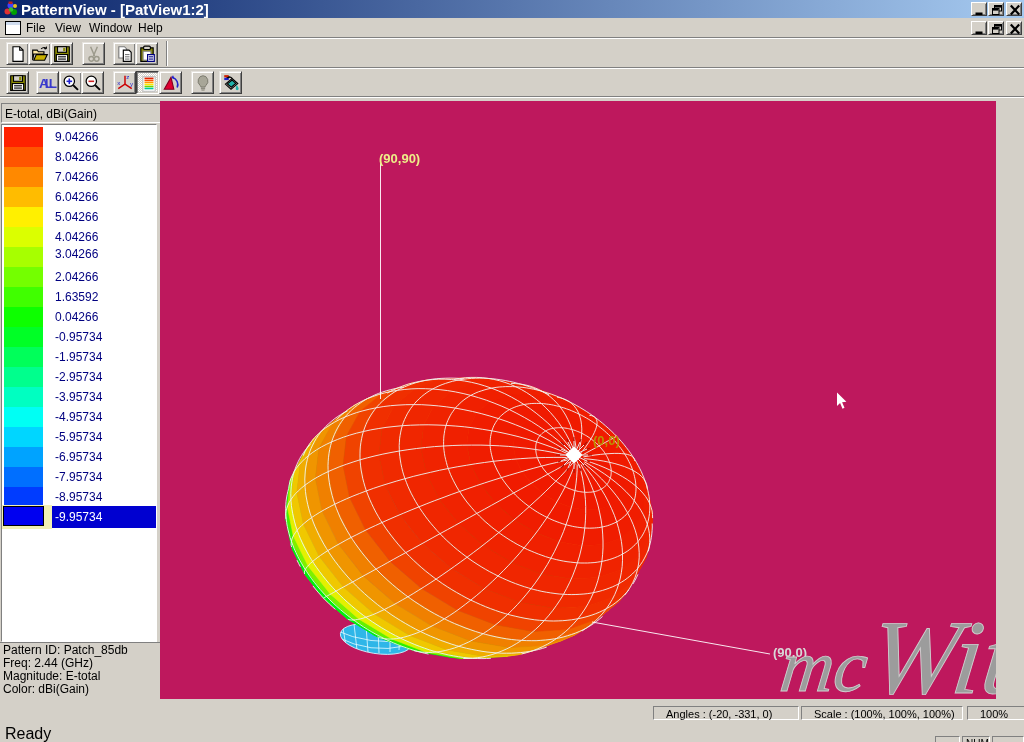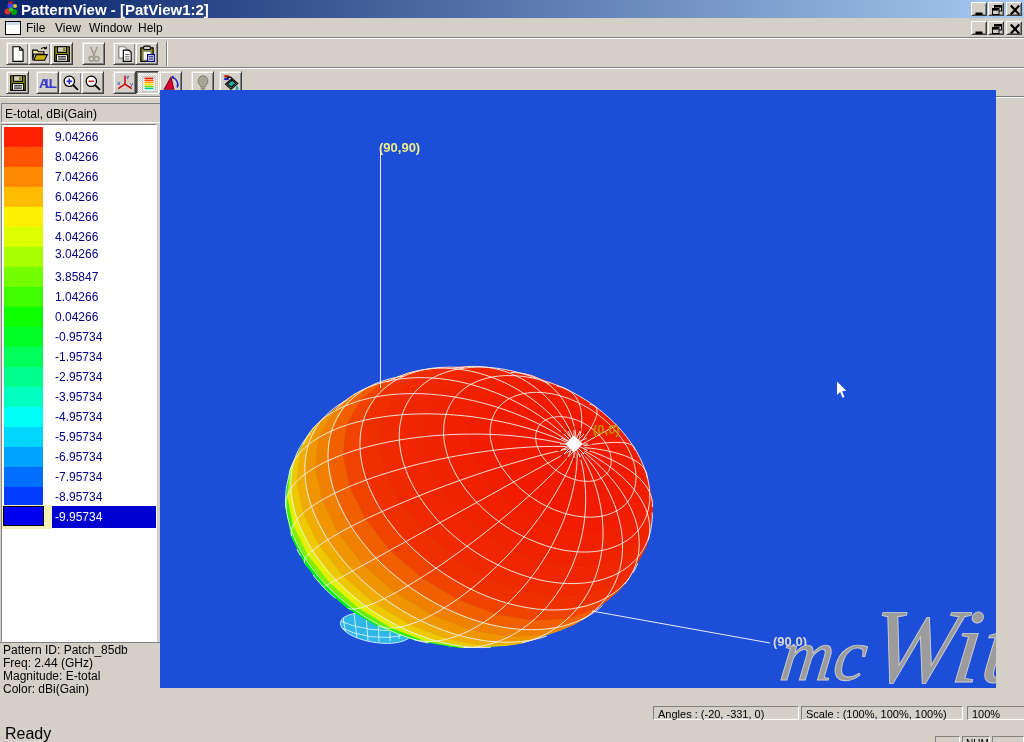--- a/index.html
+++ b/index.html
@@ -25,24 +25,24 @@
 #lp{left:0;top:101px;width:160px;height:598px;background:#d4d0c8}
 #lphead{position:absolute;left:1px;top:2px;width:168px;height:20px;border:1px solid #808080;border-bottom-color:#fff;border-right-color:#fff;font-size:12px;color:#000;padding:3px 0 8px 3px;background:#d4d0c8}
 #lplist{position:absolute;left:1px;top:23px;width:156px;height:518px;background:#fff;border:1px solid;border-color:#808080 #fff #fff #808080}
 .sw{position:absolute;left:2px;width:39px;height:20px}
 .swt{position:absolute;left:53px;font-size:12px;color:#000080;height:20px;padding-top:3px}
 #selmark{position:absolute;left:0px;top:380px;width:50px;height:24px;background:#f2f0b4}
 #selsw{position:absolute;left:1px;top:381px;width:41px;height:20px;background:#0000f0;border:1px solid #000}
 #selhl{position:absolute;left:50px;top:381px;width:104px;height:22px;background:#0000d0;color:#fff;font-size:12px;padding:4px 0 0 3px}
 #lpinfo{position:absolute;left:0px;top:541px;width:160px;height:57px;border-top:1px solid #808080;background:#d4d0c8;font-size:12px;color:#000;line-height:13px;padding:1px 0 0 3px}
 
-#client{left:160px;top:90px;width:836px;height:598px;background:#1d4ed8;overflow:hidden}
+#client{left:160px;top:101px;width:836px;height:598px;background:#be185d;overflow:hidden}
 
 #bbar{left:0;top:699px;width:1024px;height:43px;background:#d4d0c8}
-.sbox{position:absolute;top:7px;height:14px;border:1px solid;border-color:#808080 #fff #fff #808080;font-size:11px;color:#000;padding:1px 0 0 4px}
+.sbox{position:absolute;top:7px;height:14px;border:1px solid;border-color:#808080 #fff #fff #808080;font-size:11px;color:#000;padding:1px 0 0 12px}
 .spane{position:absolute;top:37px;height:13px;border:1px solid;border-color:#808080 #fff #fff #808080;font-size:10px;color:#000;padding:1px 0 0 3px}
 #ready{position:absolute;left:5px;top:26px;font-size:16px;color:#000}
 </style></head><body>
 <div id="root">
   <div class="abs" id="title">
     <svg class="abs" style="left:3px;top:1px" width="16" height="16" viewBox="0 0 16 16">
       <circle cx="4.5" cy="10.5" r="3" fill="#e03030"></circle>
         <circle cx="11" cy="11" r="3" fill="#00a000"></circle>
       <circle cx="7.5" cy="4.5" r="3" fill="#4040ff"></circle>
         <circle cx="8" cy="8.5" r="2.2" fill="#30c030"></circle>
@@ -258,23 +258,23 @@
         <div class="swt" style="top:42px">7.04266</div>
       <div class="sw" style="top:62px;background:#ffbc00"></div>
         <div class="swt" style="top:62px">6.04266</div>
       <div class="sw" style="top:82px;background:#fff000"></div>
         <div class="swt" style="top:82px">5.04266</div>
       <div class="sw" style="top:102px;background:#dbff00"></div>
         <div class="swt" style="top:102px">4.04266</div>
       <div class="sw" style="top:122px;background:#a7ff00"></div>
         <div class="swt" style="top:119px">3.04266</div>
       <div class="sw" style="top:142px;background:#74ff00"></div>
-        <div class="swt" style="top:142px">3.85847</div>
+        <div class="swt" style="top:142px">2.04266</div>
       <div class="sw" style="top:162px;background:#40ff00"></div>
-        <div class="swt" style="top:162px">1.04266</div>
+        <div class="swt" style="top:162px">1.63592</div>
       <div class="sw" style="top:182px;background:#0dff00"></div>
         <div class="swt" style="top:182px">0.04266</div>
       <div class="sw" style="top:202px;background:#00ff26"></div>
         <div class="swt" style="top:202px">-0.95734</div>
       <div class="sw" style="top:222px;background:#00ff5a"></div>
         <div class="swt" style="top:222px">-1.95734</div>
       <div class="sw" style="top:242px;background:#00ff8d"></div>
         <div class="swt" style="top:242px">-2.95734</div>
       <div class="sw" style="top:262px;background:#00ffc1"></div>
         <div class="swt" style="top:262px">-3.95734</div>

